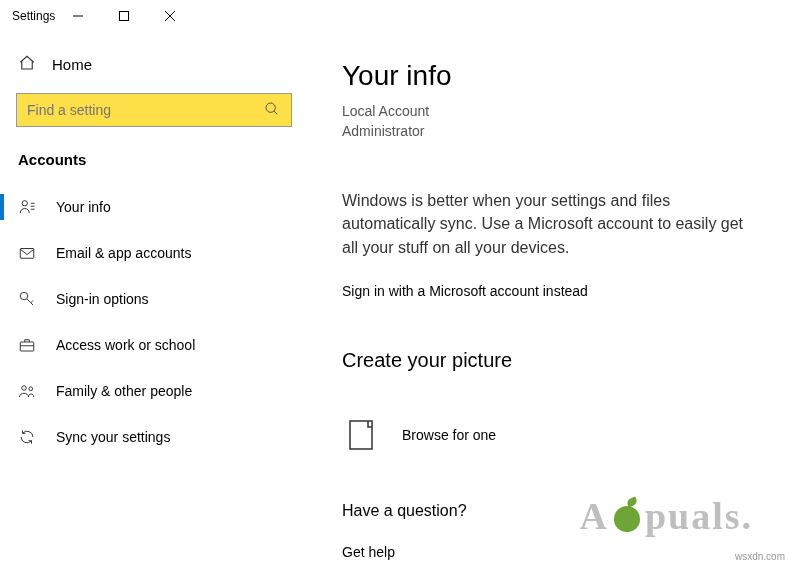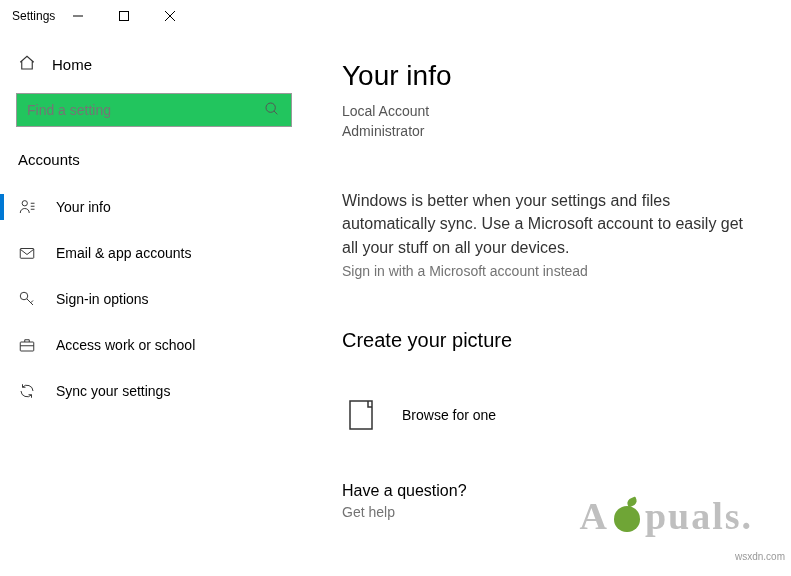--- a/index.html
+++ b/index.html
@@ -47,33 +47,33 @@
     }
     .home-icon svg { width: 18px; height: 18px; stroke: #333; fill: none; stroke-width: 1.5; }
     .search-wrap { padding: 0 16px 20px 16px; position: relative; }
     .search-input {
       width: 100%;
       height: 34px;
       border: 1px solid #999;
       padding: 0 36px 0 10px;
       font-size: 14px;
       font-family: inherit;
-      background: #22c55e;
+      background: #fde047;
       outline: none;
       color: #555;
     }
     .search-icon {
       position: absolute;
       right: 28px;
       top: 8px;
     }
     .search-icon svg { width: 16px; height: 16px; stroke: #555; fill: none; stroke-width: 1.5; }
     .section-header {
       font-size: 15px;
-      font-weight: 400;
+      font-weight: 700;
       padding: 4px 18px 16px 18px;
     }
     .nav-item {
       display: flex;
       align-items: center;
       gap: 20px;
       padding: 14px 18px 14px 18px;
       cursor: pointer;
       font-size: 14px;
       position: relative;
@@ -94,21 +94,21 @@
       padding: 28px 28px 0 34px;
       overflow-y: auto;
     }
     .page-title {
       font-size: 28px;
       font-weight: 400;
       margin-bottom: 10px;
     }
     .subtitle { color: #555; font-size: 14px; line-height: 1.4; }
     .sync-text { margin-top: 48px; color: #333; font-size: 16px; line-height: 1.45; }
-    .link { color: #737373; cursor: pointer; font-size: 14px; margin-top: 4px; display: inline-block; }
+    .link { color: #000000; cursor: pointer; font-size: 14px; margin-top: 24px; display: inline-block; }
     .section-title { font-size: 20px; font-weight: 400; margin-top: 50px; margin-bottom: 36px; }
     .action-row {
       display: flex;
       align-items: center;
       gap: 22px;
       padding: 8px 0 20px 0;
       cursor: pointer;
     }
     .action-icon {
       width: 38px;
@@ -249,20 +249,30 @@
     <div class="nav-item">
       <span class="nav-icon">
         <svg viewBox="0 0 24 24">
             <rect x="3" y="8" width="18" height="12" rx="1"></rect>
             <path d="M9 8V5h6v3M3 13h18"></path>
           </svg>
       </span>
       <span>Access work or school</span>
     </div>
 
+    <div class="nav-item">
+      <span class="nav-icon">
+        <svg viewBox="0 0 24 24">
+            <circle cx="8" cy="8" r="3"></circle>
+            <circle cx="17" cy="9" r="2.5"></circle>
+            <path d="M2 20c0-3 3-5 6-5s6 2 6 5M14 20c0-2.5 1.5-4 3.5-4s3.5 1.5 3.5 4"></path>
+          </svg>
+      </span>
+      <span>Family &amp; other people</span>
+    </div>
 
     <div class="nav-item">
       <span class="nav-icon">
         <svg viewBox="0 0 24 24">
             <path d="M20 12a8 8 0 0 0-14-5M4 12a8 8 0 0 0 14 5"></path>
             <path d="M6 3v4h4M18 21v-4h-4"></path>
           </svg>
       </span>
       <span>Sync your settings</span>
     </div>

